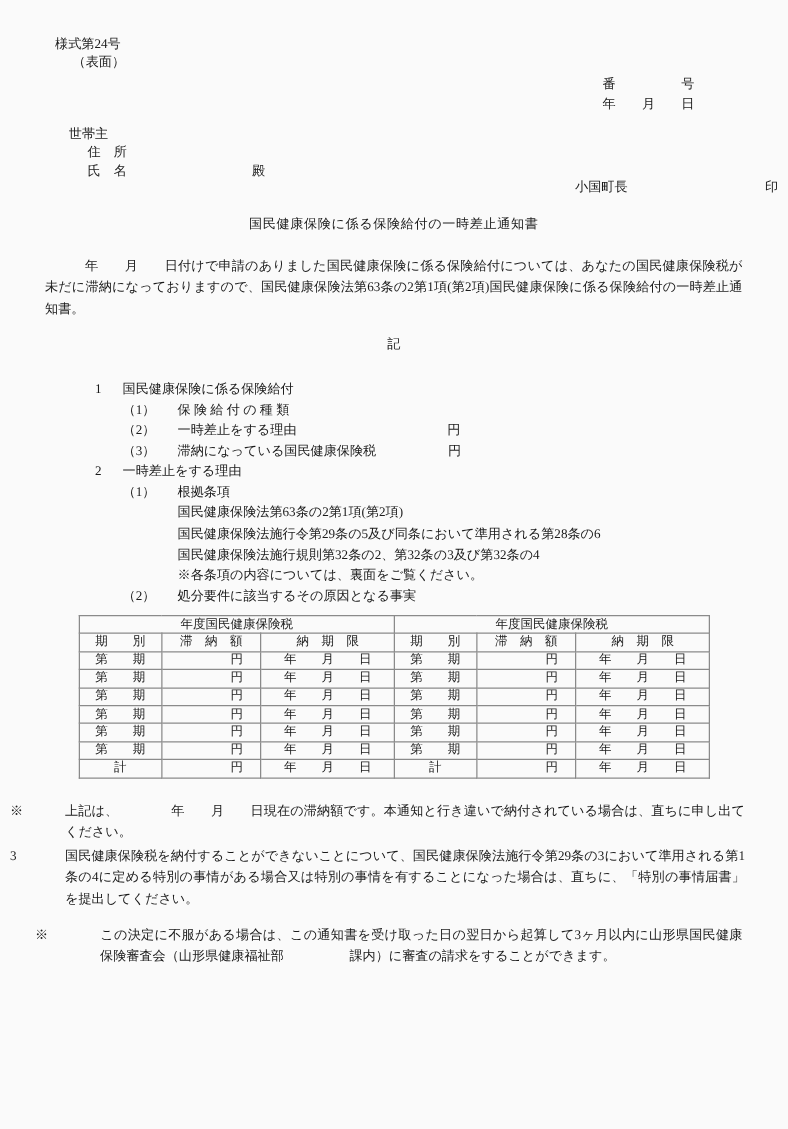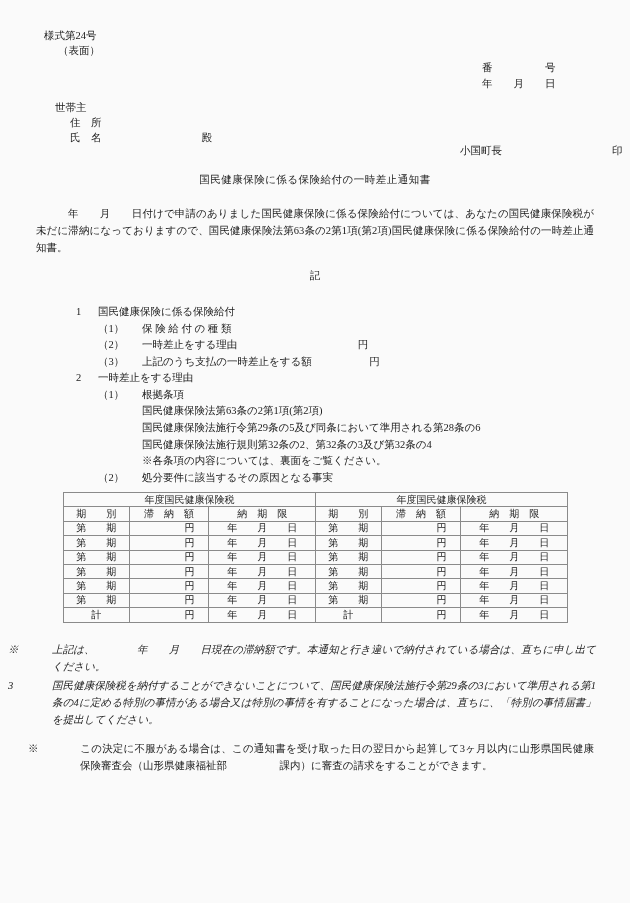--- a/index.html
+++ b/index.html
@@ -108,21 +108,21 @@
   #tax-table .grp     { text-align: center; }
 
   
   #notes {
     position: absolute;
     left: 30px;
     top: 641px;
     width: 566px;
     line-height: 1.62;
   }
-  #notes .hang1 { padding-left: 0px;  text-indent: 0; font-style: italic; }
+  #notes .hang1 { padding-left: 0px;  text-indent: 0; }
   #notes .mark  { display: inline-block; width: 22px; }
   #notes .num   { display: inline-block; width: 22px; }
   #notes p { margin: 0; text-align: justify; }
 
   #appeal {
     position: absolute;
     left: 54px;
     top: 740px;
     width: 540px;
     line-height: 1.62;
@@ -150,21 +150,21 @@
   <div id="doc-title">国民健康保険に係る保険給付の一時差止通知書</div>
 
   <div id="lead">　　　年　　月　　日付けで申請のありました国民健康保険に係る保険給付については、あなたの国民健康保険税が未だに滞納になっておりますので、国民健康保険法第63条の2第1項(第2項)国民健康保険に係る保険給付の一時差止通知書。</div>
 
   <div id="ki">記</div>
 
   <div id="clauses">
       <div class="row l0"><span class="num">1</span><span>国民健康保険に係る保険給付</span></div>
       <div class="row l1"><span class="par">（1）</span><span>保 険 給 付 の 種 類</span></div>
       <div class="row l1"><span class="par">（2）</span><span>一時差止をする理由</span><span class="yen" style="width: 131px;">円</span></div>
-      <div class="row l1"><span class="par">（3）</span><span>上記のうち支払の一時差止をする額</span><span class="yen" style="width: 68px;">円</span></div>
+      <div class="row l1"><span class="par">（3）</span><span>滞納になっている国民健康保険税</span><span class="yen" style="width: 68px;">円</span></div>
       <div class="row l0"><span class="num">2</span><span>一時差止をする理由</span></div>
       <div class="row l1"><span class="par">（1）</span><span>根拠条項</span></div>
       <div class="row l2"><span>国民健康保険法第63条の2第1項(第2項)</span></div>
       <div class="row l2"><span>国民健康保険法施行令第29条の5及び同条において準用される第28条の6</span></div>
       <div class="row l2"><span>国民健康保険法施行規則第32条の2、第32条の3及び第32条の4</span></div>
       <div class="row l2"><span>※各条項の内容については、裏面をご覧ください。</span></div>
       <div class="row l1"><span class="par">（2）</span><span>処分要件に該当するその原因となる事実</span></div>
     </div>
 
   <table id="tax-table">

